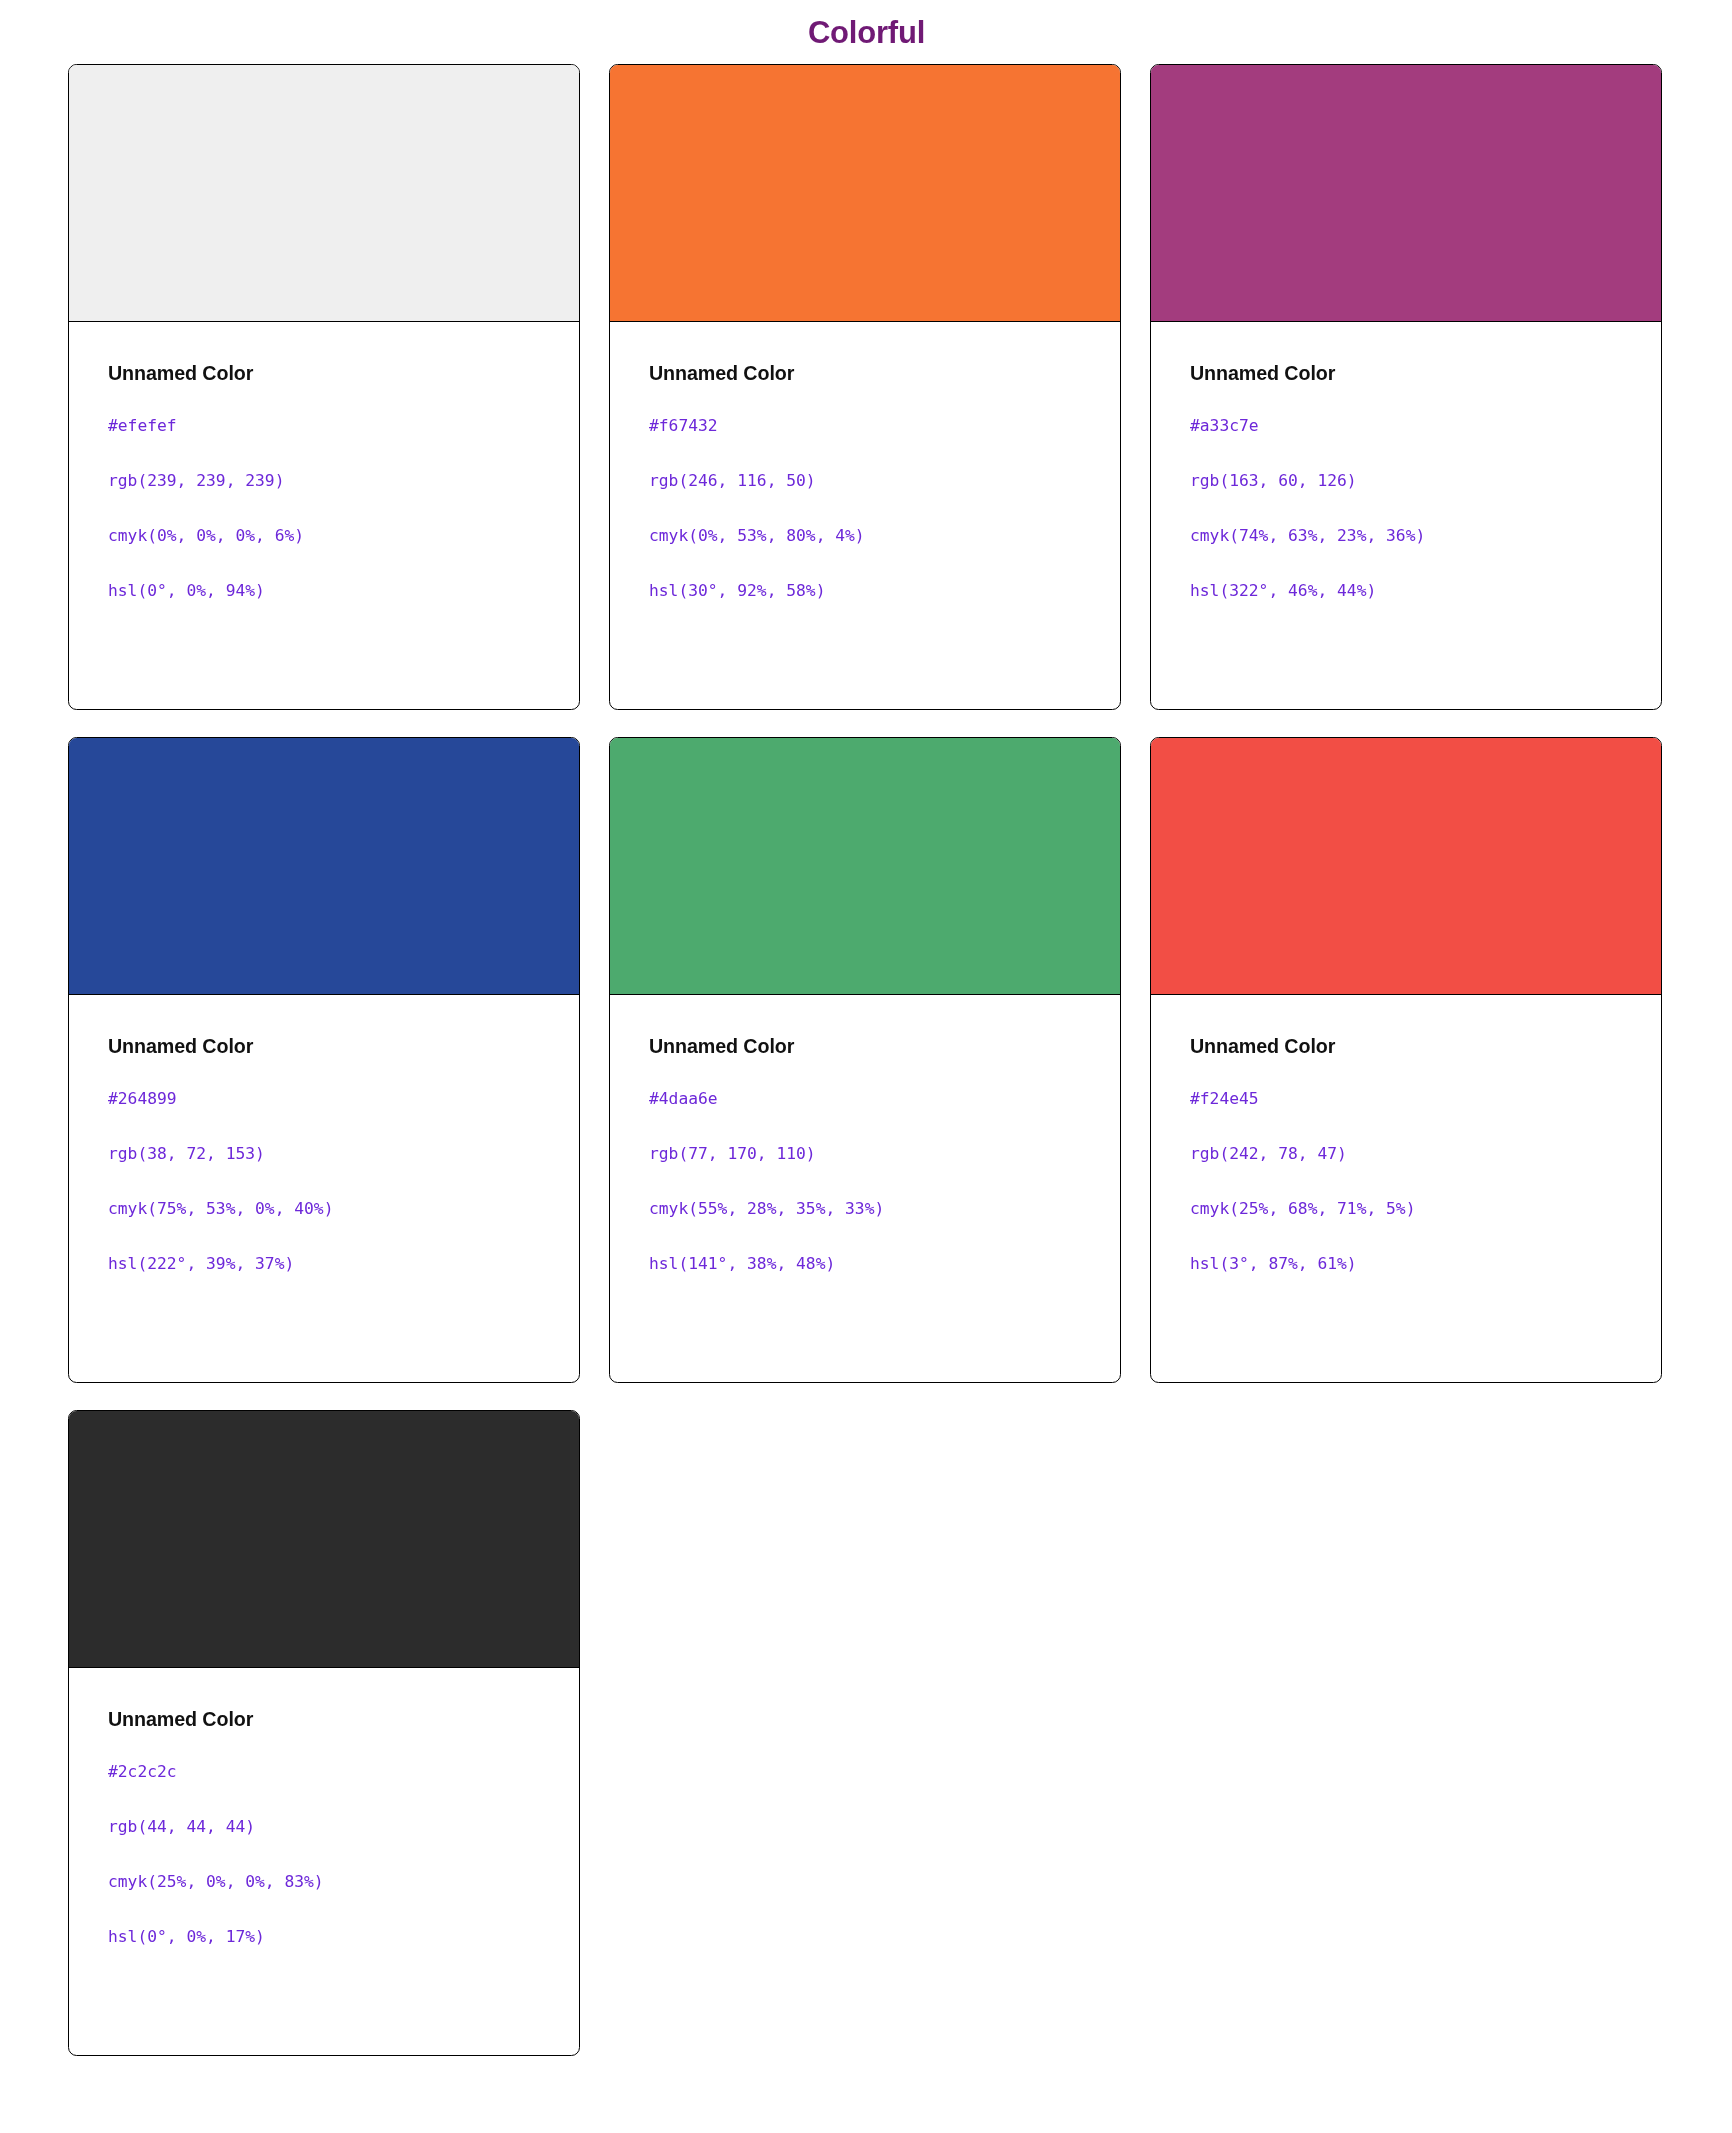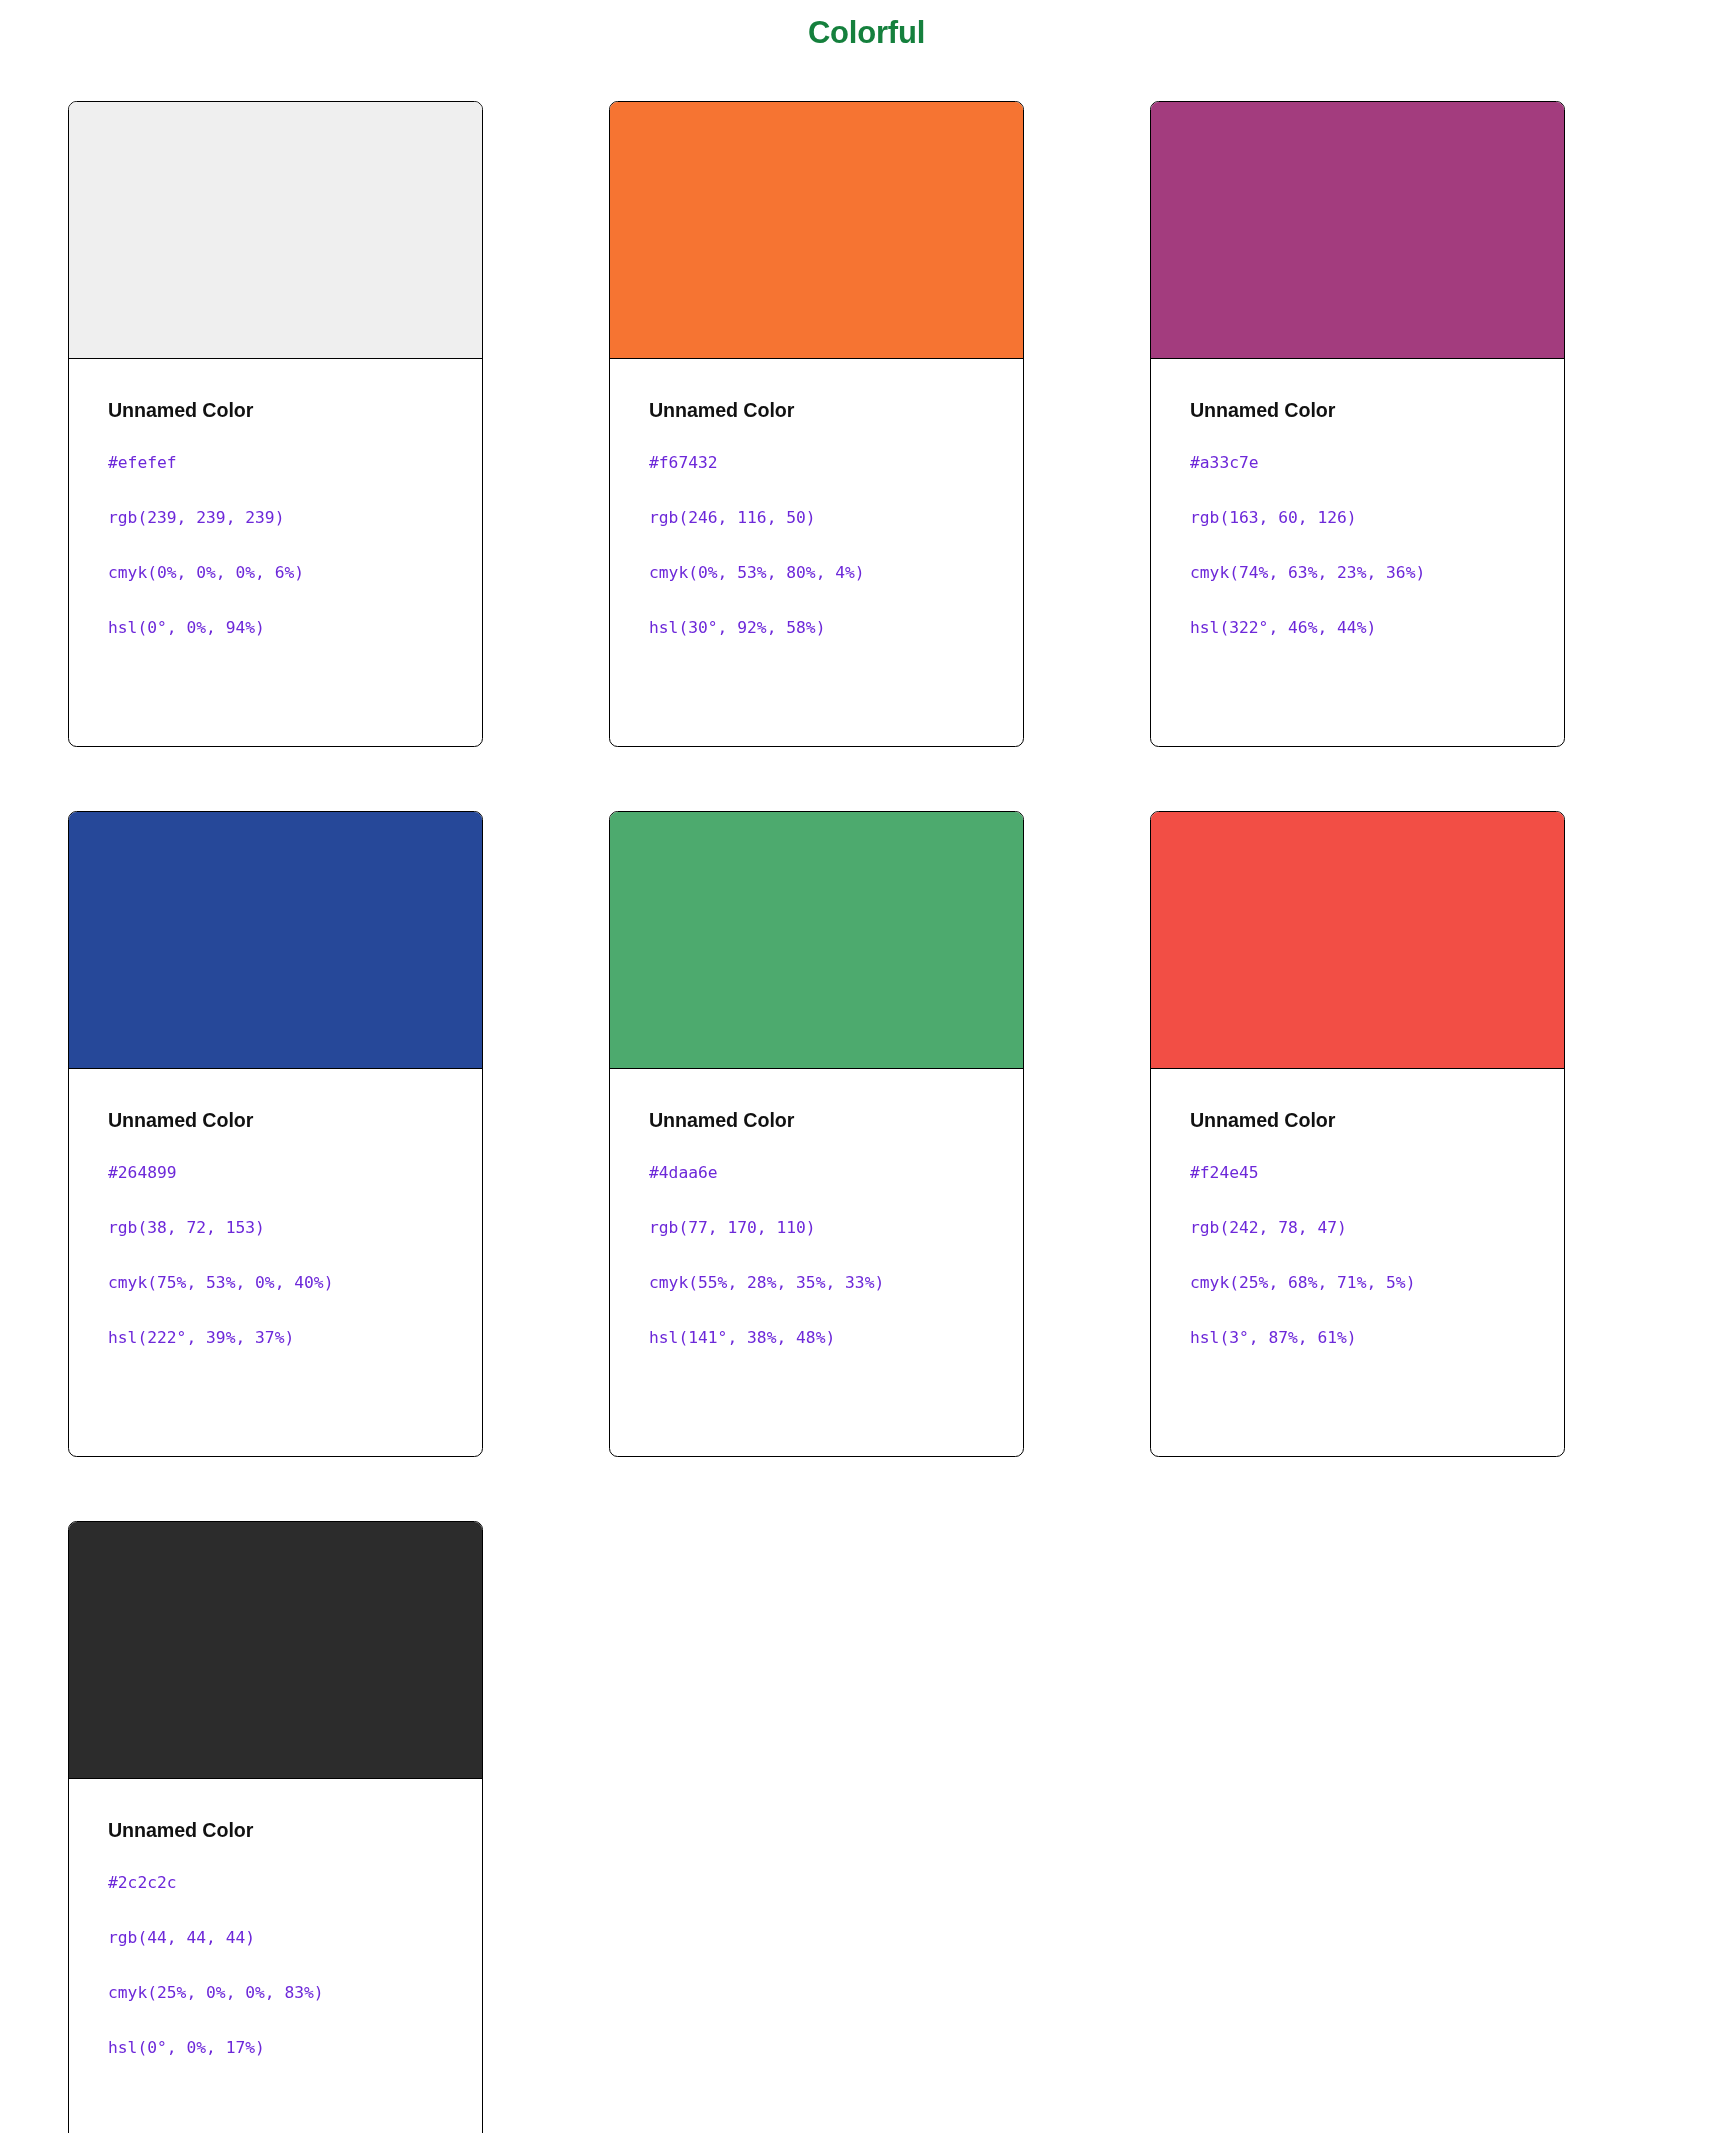--- a/index.html
+++ b/index.html
@@ -20,46 +20,45 @@
     box-sizing: border-box;
     padding: 0;
   }
 
   .page-title {
     text-align: center;
     font-family: "Liberation Sans", sans-serif;
     font-weight: bold;
     font-size: 31px;
     line-height: 38px;
-    color: #15803d;
+    color: #701a75;
     margin: 0;
     padding: 13.7px 0 12px 0;
     letter-spacing: -0.2px;
   }
 
   .palette-grid {
     display: grid;
     grid-template-columns: repeat(3, 514px);
     gap: 27px 27px;
     padding: 0 68px;
     box-sizing: border-box;
     justify-content: start;
   }
 
   .color-card {
-    width: 415px;
+    width: 512px;
     height: 646px;
     box-sizing: border-box;
     border: 0.9px solid #000000;
     border-radius: 8.6px;
     background: #ffffff;
     overflow: hidden;
     display: flex;
     flex-direction: column;
-    margin-top: 37px;
   }
 
   .color-swatch {
     height: 257px;
     width: 100%;
     border-bottom: 0.9px solid #000000;
     box-sizing: border-box;
     flex: 0 0 auto;
   }
 

